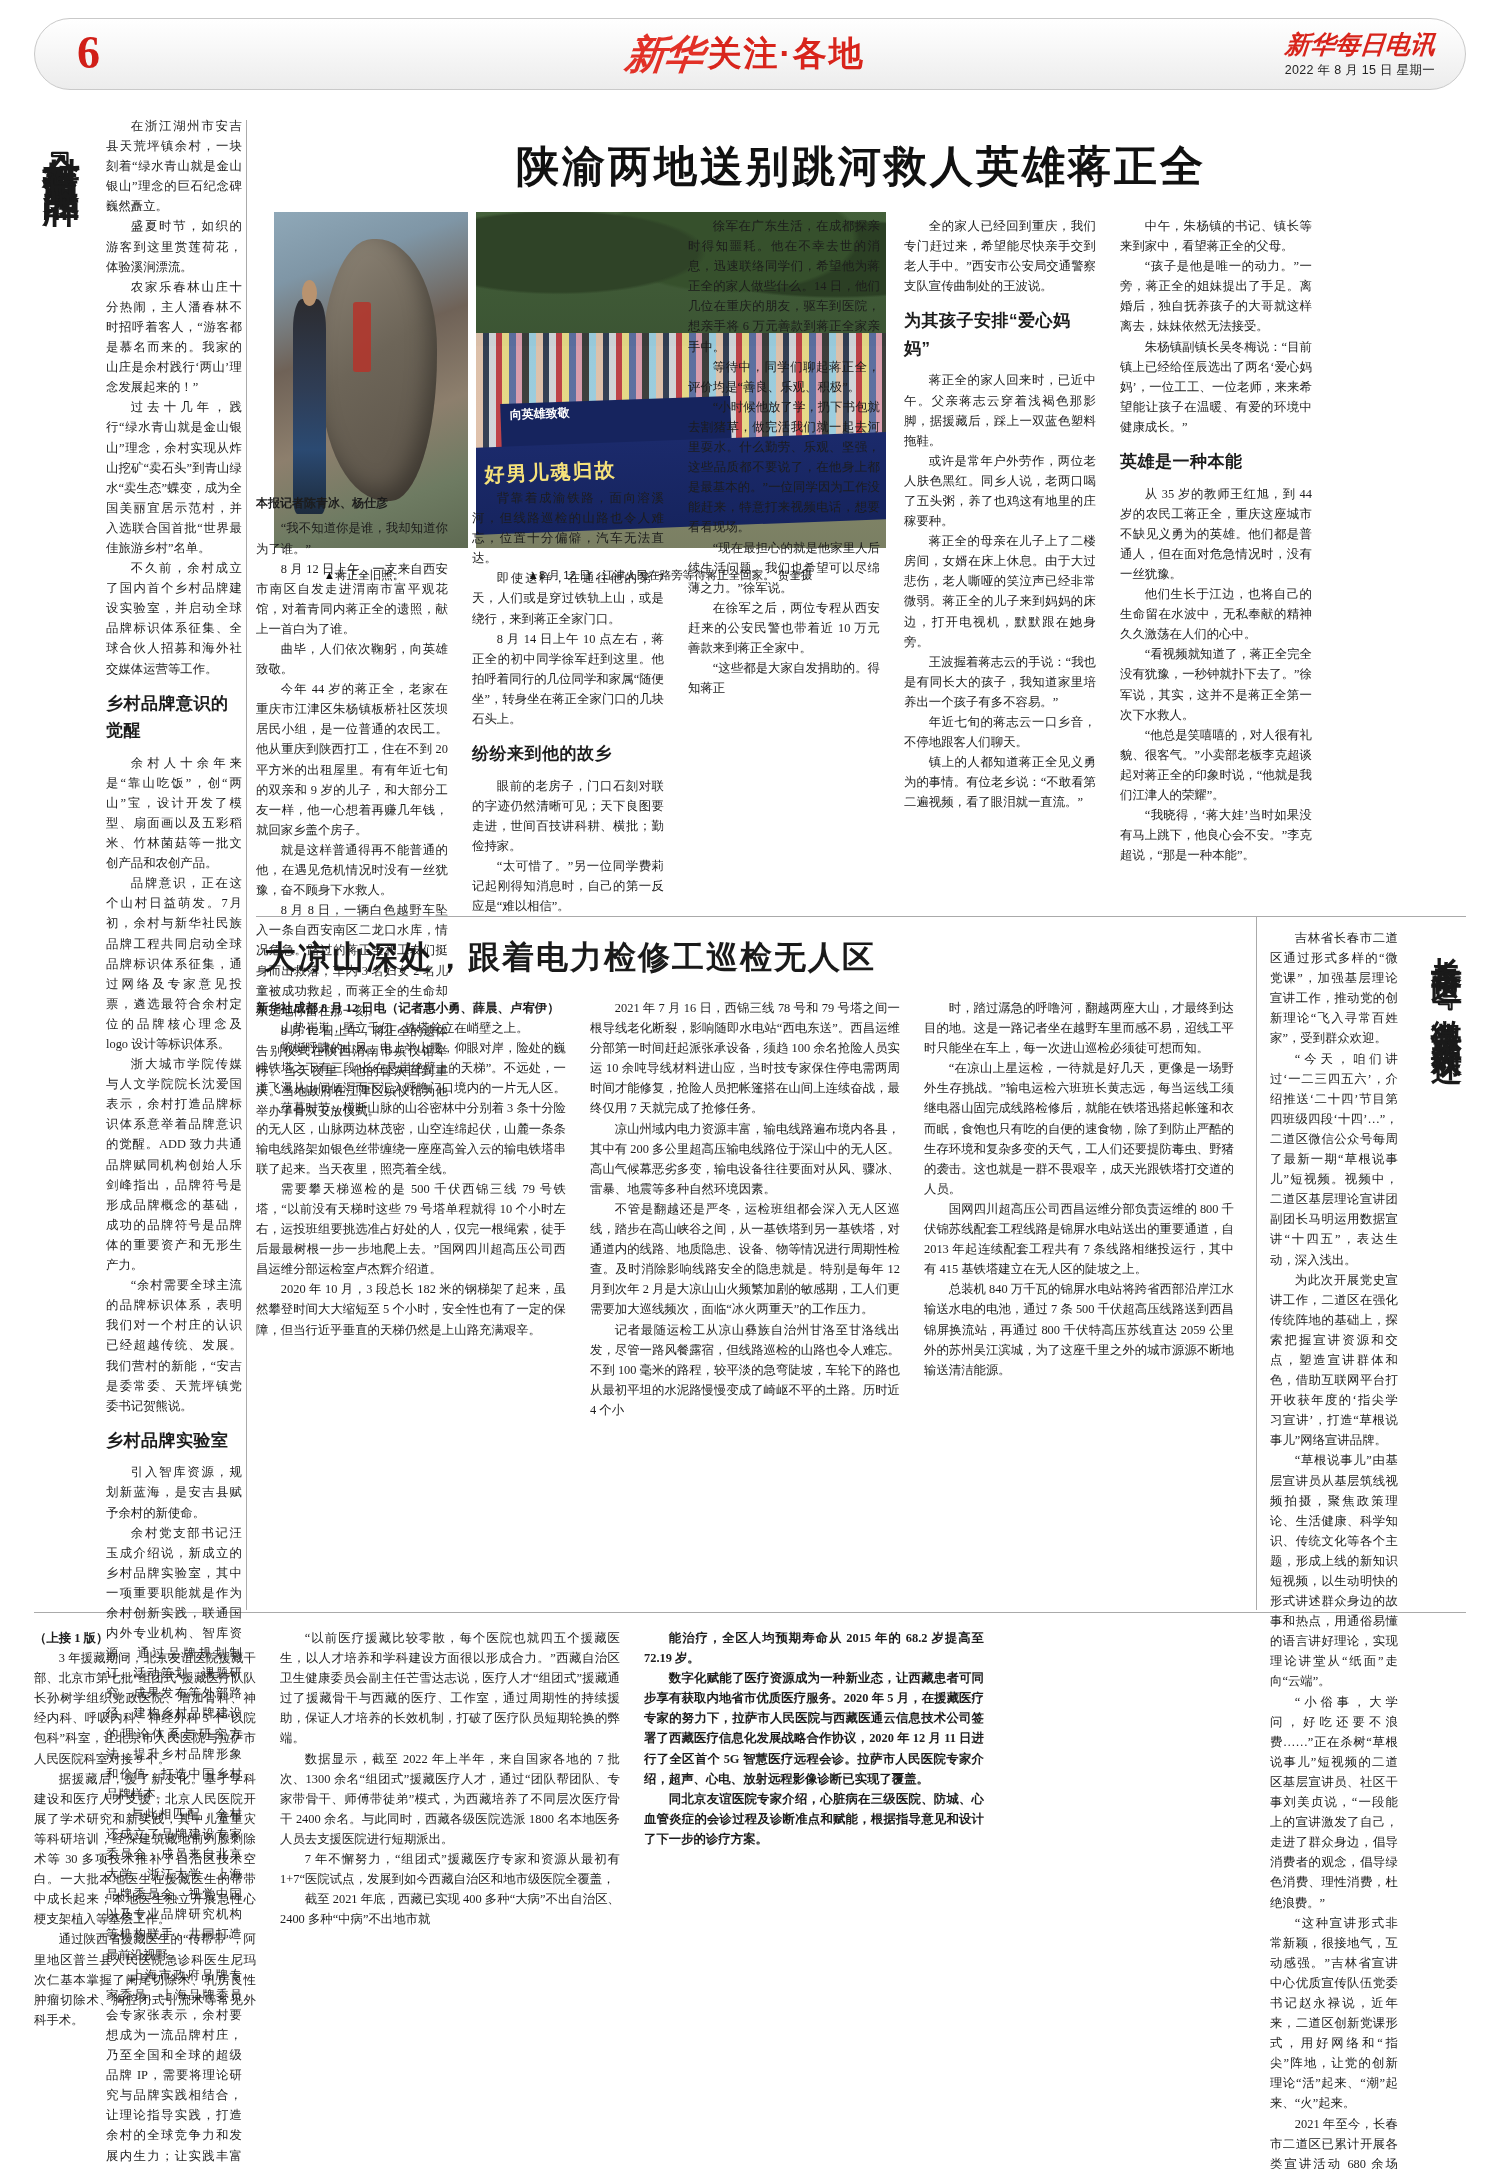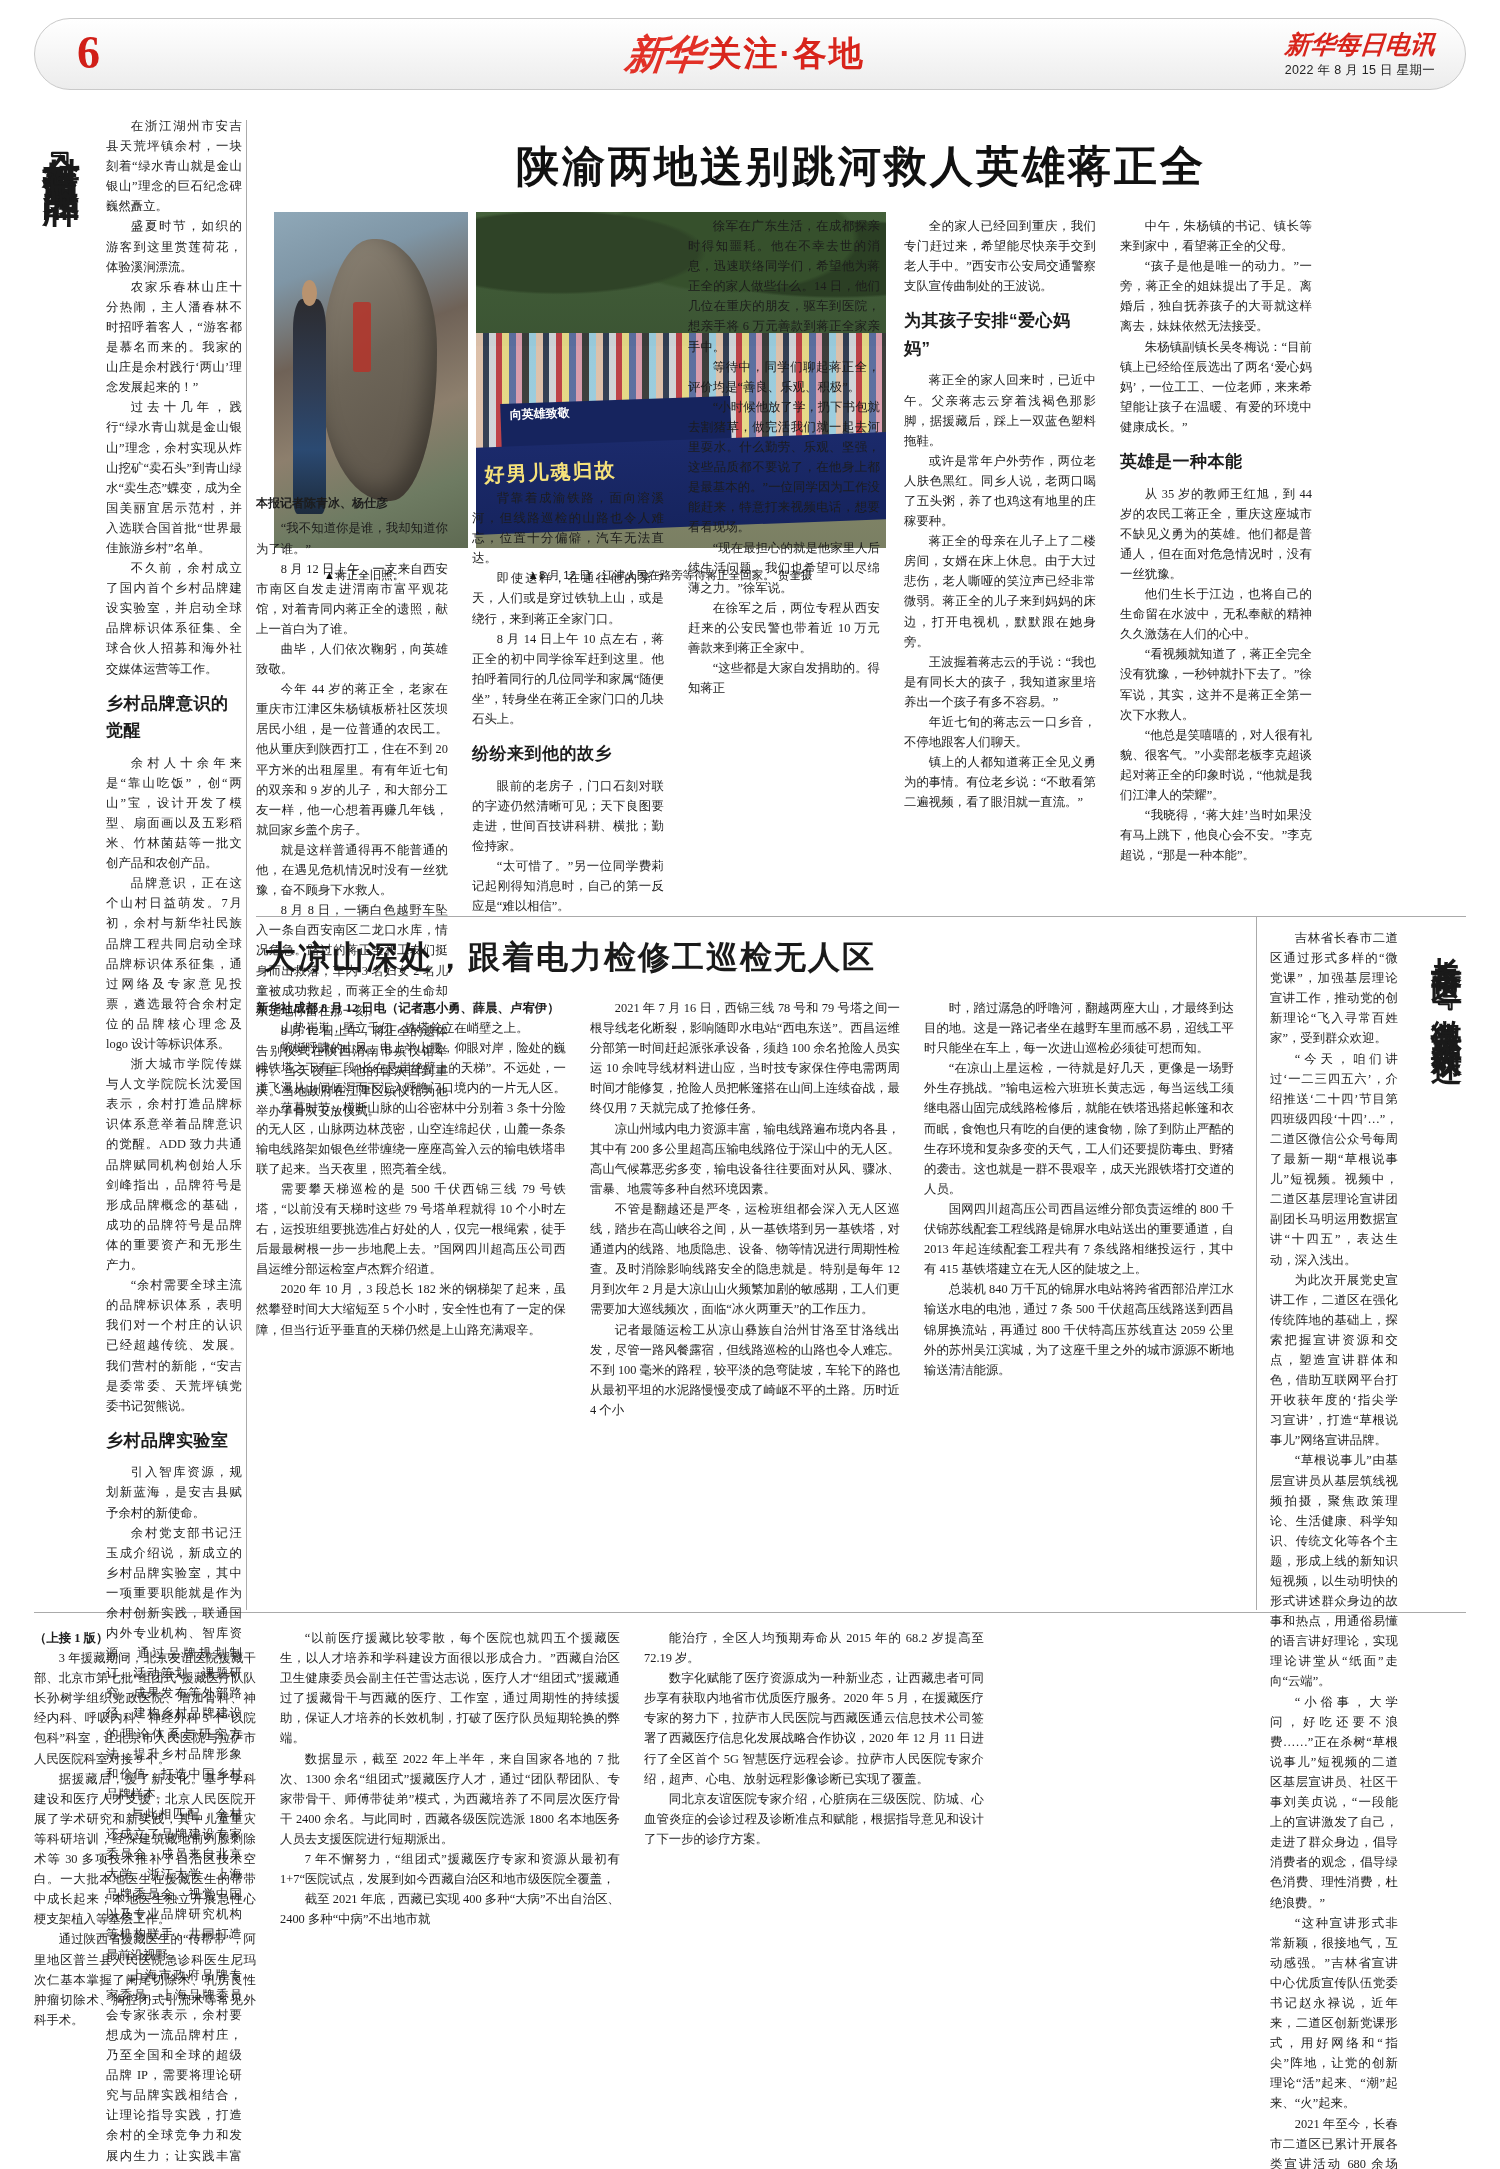--- a/index.html
+++ b/index.html
@@ -502,21 +502,21 @@
           <p>3 年援藏期间，北京友谊医院援藏干部、北京市第七批“组团式”援藏医疗队队长孙树学组织党政医院、增加骨科、神经内科、呼吸内科、神经外科 5 个“以院包科”科室，让北京市人民医院与拉萨市人民医院科室对接 9 个。</p>
           <p>据援藏后，援了新变化。基于学科建设和医疗人才支援，北京人民医院开展了学术研究和新实践，其中儿童重灾等科研培训，经深建筑藏地前列腺刺除术等 30 多项技术推补了自治区技术空白。一大批本地医生在援藏医生的帮带中成长起来；本地医生独立开展急性心梗支架植入等基层工作。</p>
           <p>通过陕西省援藏医生的“传帮带”，阿里地区普兰县人民医院急诊科医生尼玛次仁基本掌握了阑尾切除术、乳房良性肿瘤切除术、胸腔闭式引流术等常见外科手术。</p>
         </div>
         <div style="width:340px;" class="body-text">
           <p>“以前医疗援藏比较零散，每个医院也就四五个援藏医生，以人才培养和学科建设方面很以形成合力。”西藏自治区卫生健康委员会副主任芒雪达志说，医疗人才“组团式”援藏通过了援藏骨干与西藏的医疗、工作室，通过周期性的持续援助，保证人才培养的长效机制，打破了医疗队员短期轮换的弊端。</p>
           <p>数据显示，截至 2022 年上半年，来自国家各地的 7 批次、1300 余名“组团式”援藏医疗人才，通过“团队帮团队、专家带骨干、师傅带徒弟”模式，为西藏培养了不同层次医疗骨干 2400 余名。与此同时，西藏各级医院选派 1800 名本地医务人员去支援医院进行短期派出。</p>
           <p>7 年不懈努力，“组团式”援藏医疗专家和资源从最初有 1+7“医院试点，发展到如今西藏自治区和地市级医院全覆盖，</p>
           <p>截至 2021 年底，西藏已实现 400 多种“大病”不出自治区、2400 多种“中病”不出地市就</p>
         </div>
-        <div style="width:340px;" class="body-text">
+        <div style="width:340px;font-weight:bold;" class="body-text">
           <p>能治疗，全区人均预期寿命从 2015 年的 68.2 岁提高至 72.19 岁。</p>
           <p>数字化赋能了医疗资源成为一种新业态，让西藏患者可同步享有获取内地省市优质医疗服务。2020 年 5 月，在援藏医疗专家的努力下，拉萨市人民医院与西藏医通云信息技术公司签署了西藏医疗信息化发展战略合作协议，2020 年 12 月 11 日进行了全区首个 5G 智慧医疗远程会诊。拉萨市人民医院专家介绍，超声、心电、放射远程影像诊断已实现了覆盖。</p>
           <p>同北京友谊医院专家介绍，心脏病在三级医院、防城、心血管炎症的会诊过程及诊断准点和赋能，根据指导意见和设计了下一步的诊疗方案。</p>
         </div>
         <div style="width:222px;" class="body-text"></div>
       </div>
     </div>
 
   </div>
 </div>

